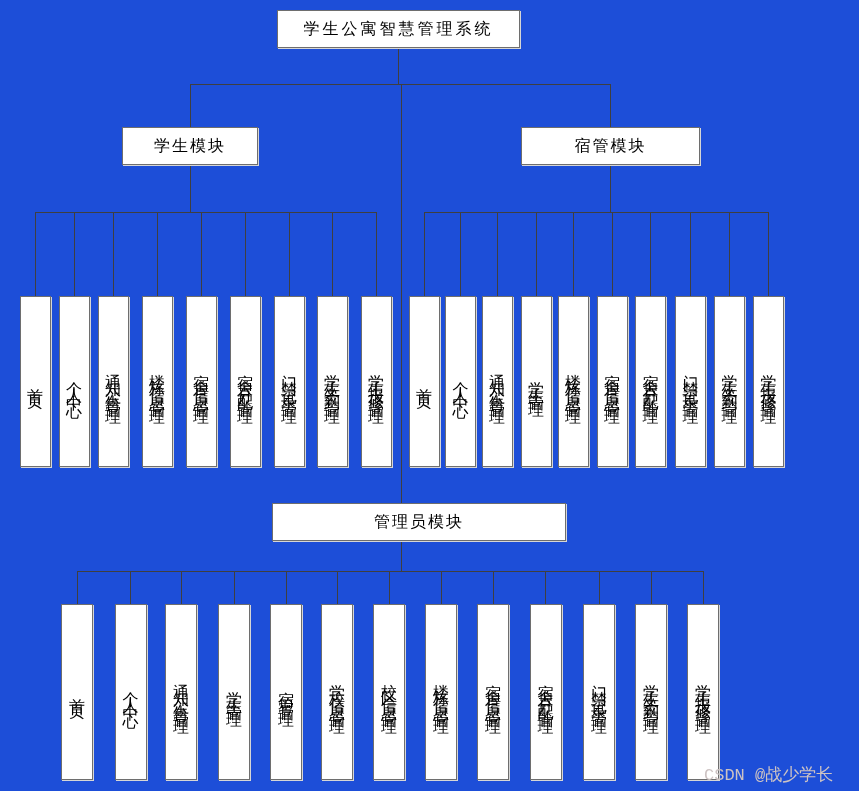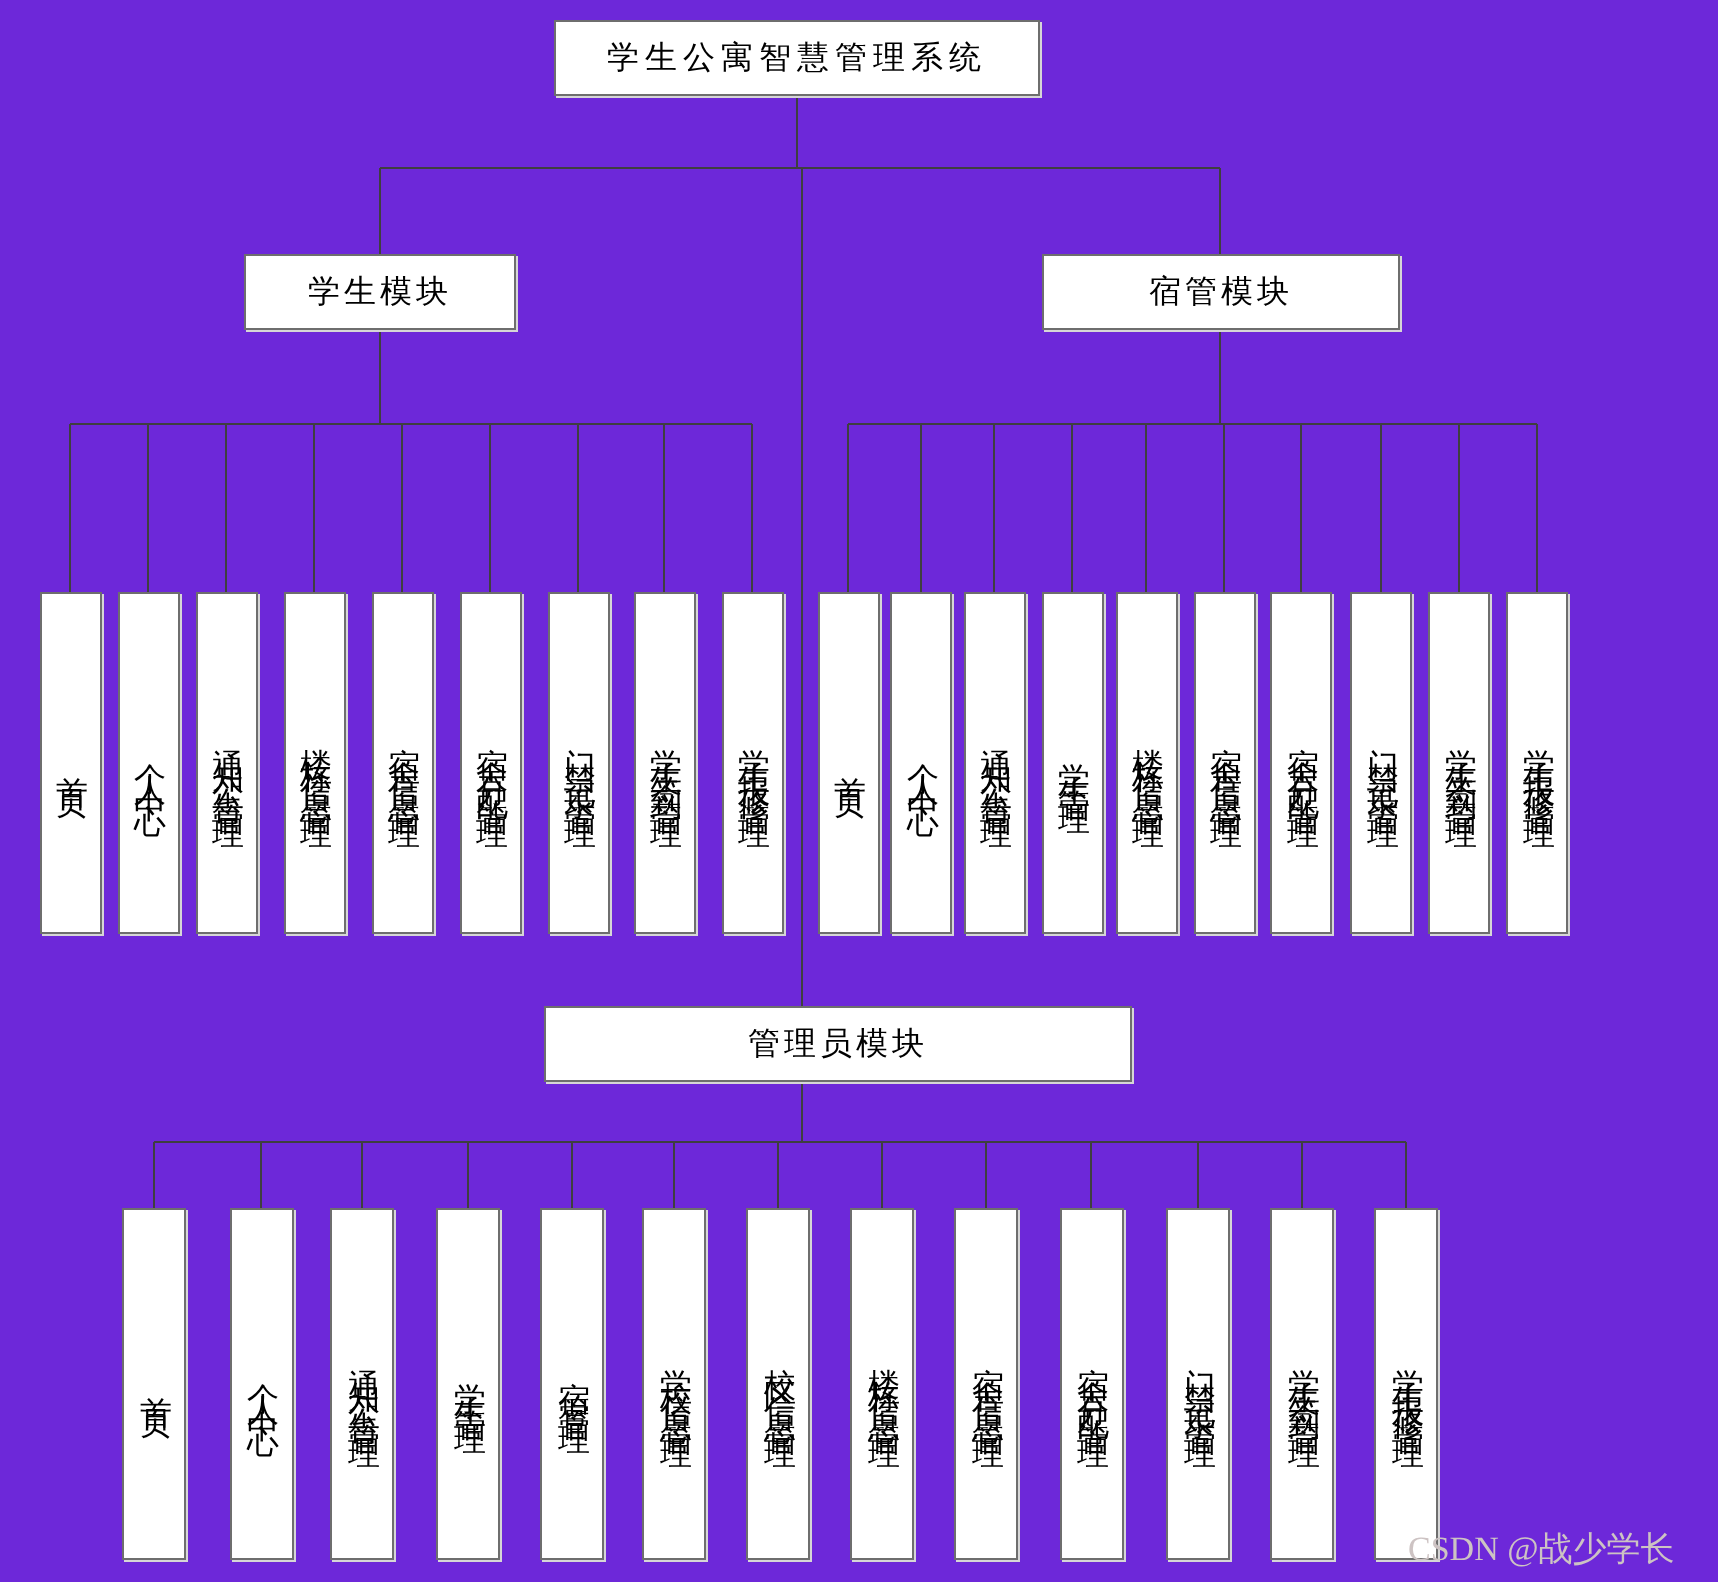--- a/index.html
+++ b/index.html
@@ -1,19 +1,19 @@
 <!DOCTYPE html>
 <html><head>
 <meta charset="utf-8">
 <style>
   html,body{margin:0;padding:0;background:#ffffff;}
   .canvas{
     position:relative;
     width:859px;height:791px;
-    background:#6d28d9;
+    background:#1d4ed8;
     font-family:"Liberation Serif","DejaVu Serif",serif;
     overflow:hidden;
     text-align:center;
   }
   #connectors{position:absolute;left:0;top:0;width:859px;height:791px;}
   #connectors line{stroke:#3f3f3f;stroke-width:1;shape-rendering:crispEdges;}
   .hbox,.vbox{
     position:absolute;
     box-sizing:border-box;
     background:#ffffff;
@@ -29,21 +29,21 @@
   .vbox span{
     writing-mode:vertical-rl;
     text-orientation:upright;
     font-size:16px;
     letter-spacing:7px;
     line-height:1;
   }
   .watermark{
     position:absolute;
     left:704px;top:763px;
-    font-family:Liberation Serif, serif;
+    font-family:Liberation Mono, monospace;
     font-size:17px;
     color:#cdc3c3;
     white-space:nowrap;
   }
 </style>
 </head>
 <body>
 
 <div class="canvas">
   <svg id="connectors" xmlns="http://www.w3.org/2000/svg">

